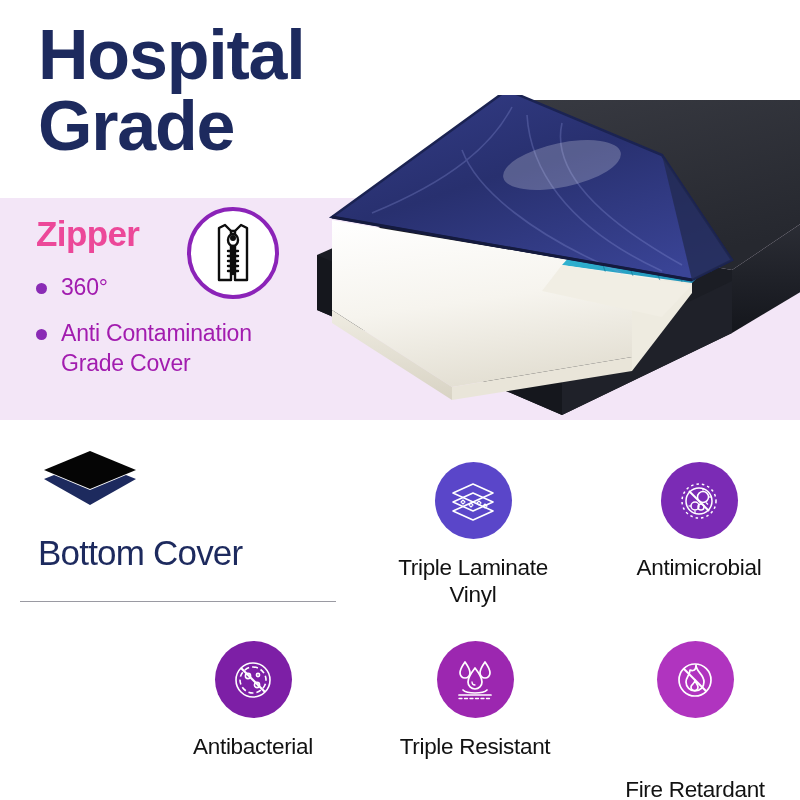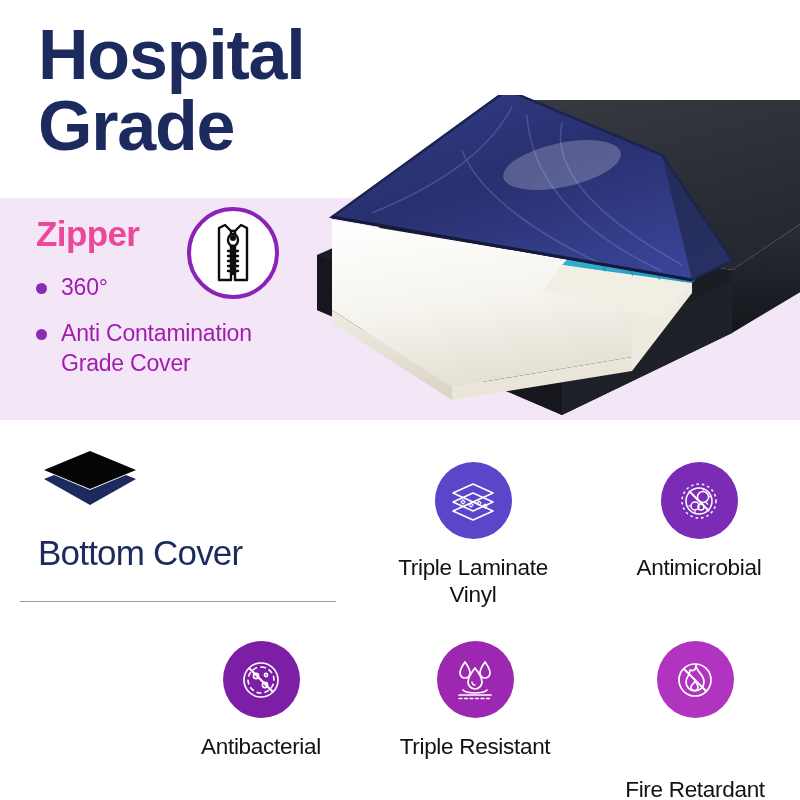--- a/index.html
+++ b/index.html
@@ -95,21 +95,21 @@
     flex:none;
   }
   .feat-label {
     margin-top:15px;
     font-size:22.5px; color:#121212;
     text-align:center; line-height:1.22; letter-spacing:-0.3px;
   }
 
   .f-tri  { left:378px; top:462px; }
   .f-amic { left:604px; top:462px; }
-  .f-abac { left:166px; top:641px; }
+  .f-abac { left:158px; top:641px; }
   .f-watr { left:380px; top:641px; }
   .f-fire { left:600px; top:641px;gap:43px; }
 </style>
 </head>
 <body>
 
 <div class="band"></div>
 
 <div class="title">
   <div>Hospital Grade</div>

